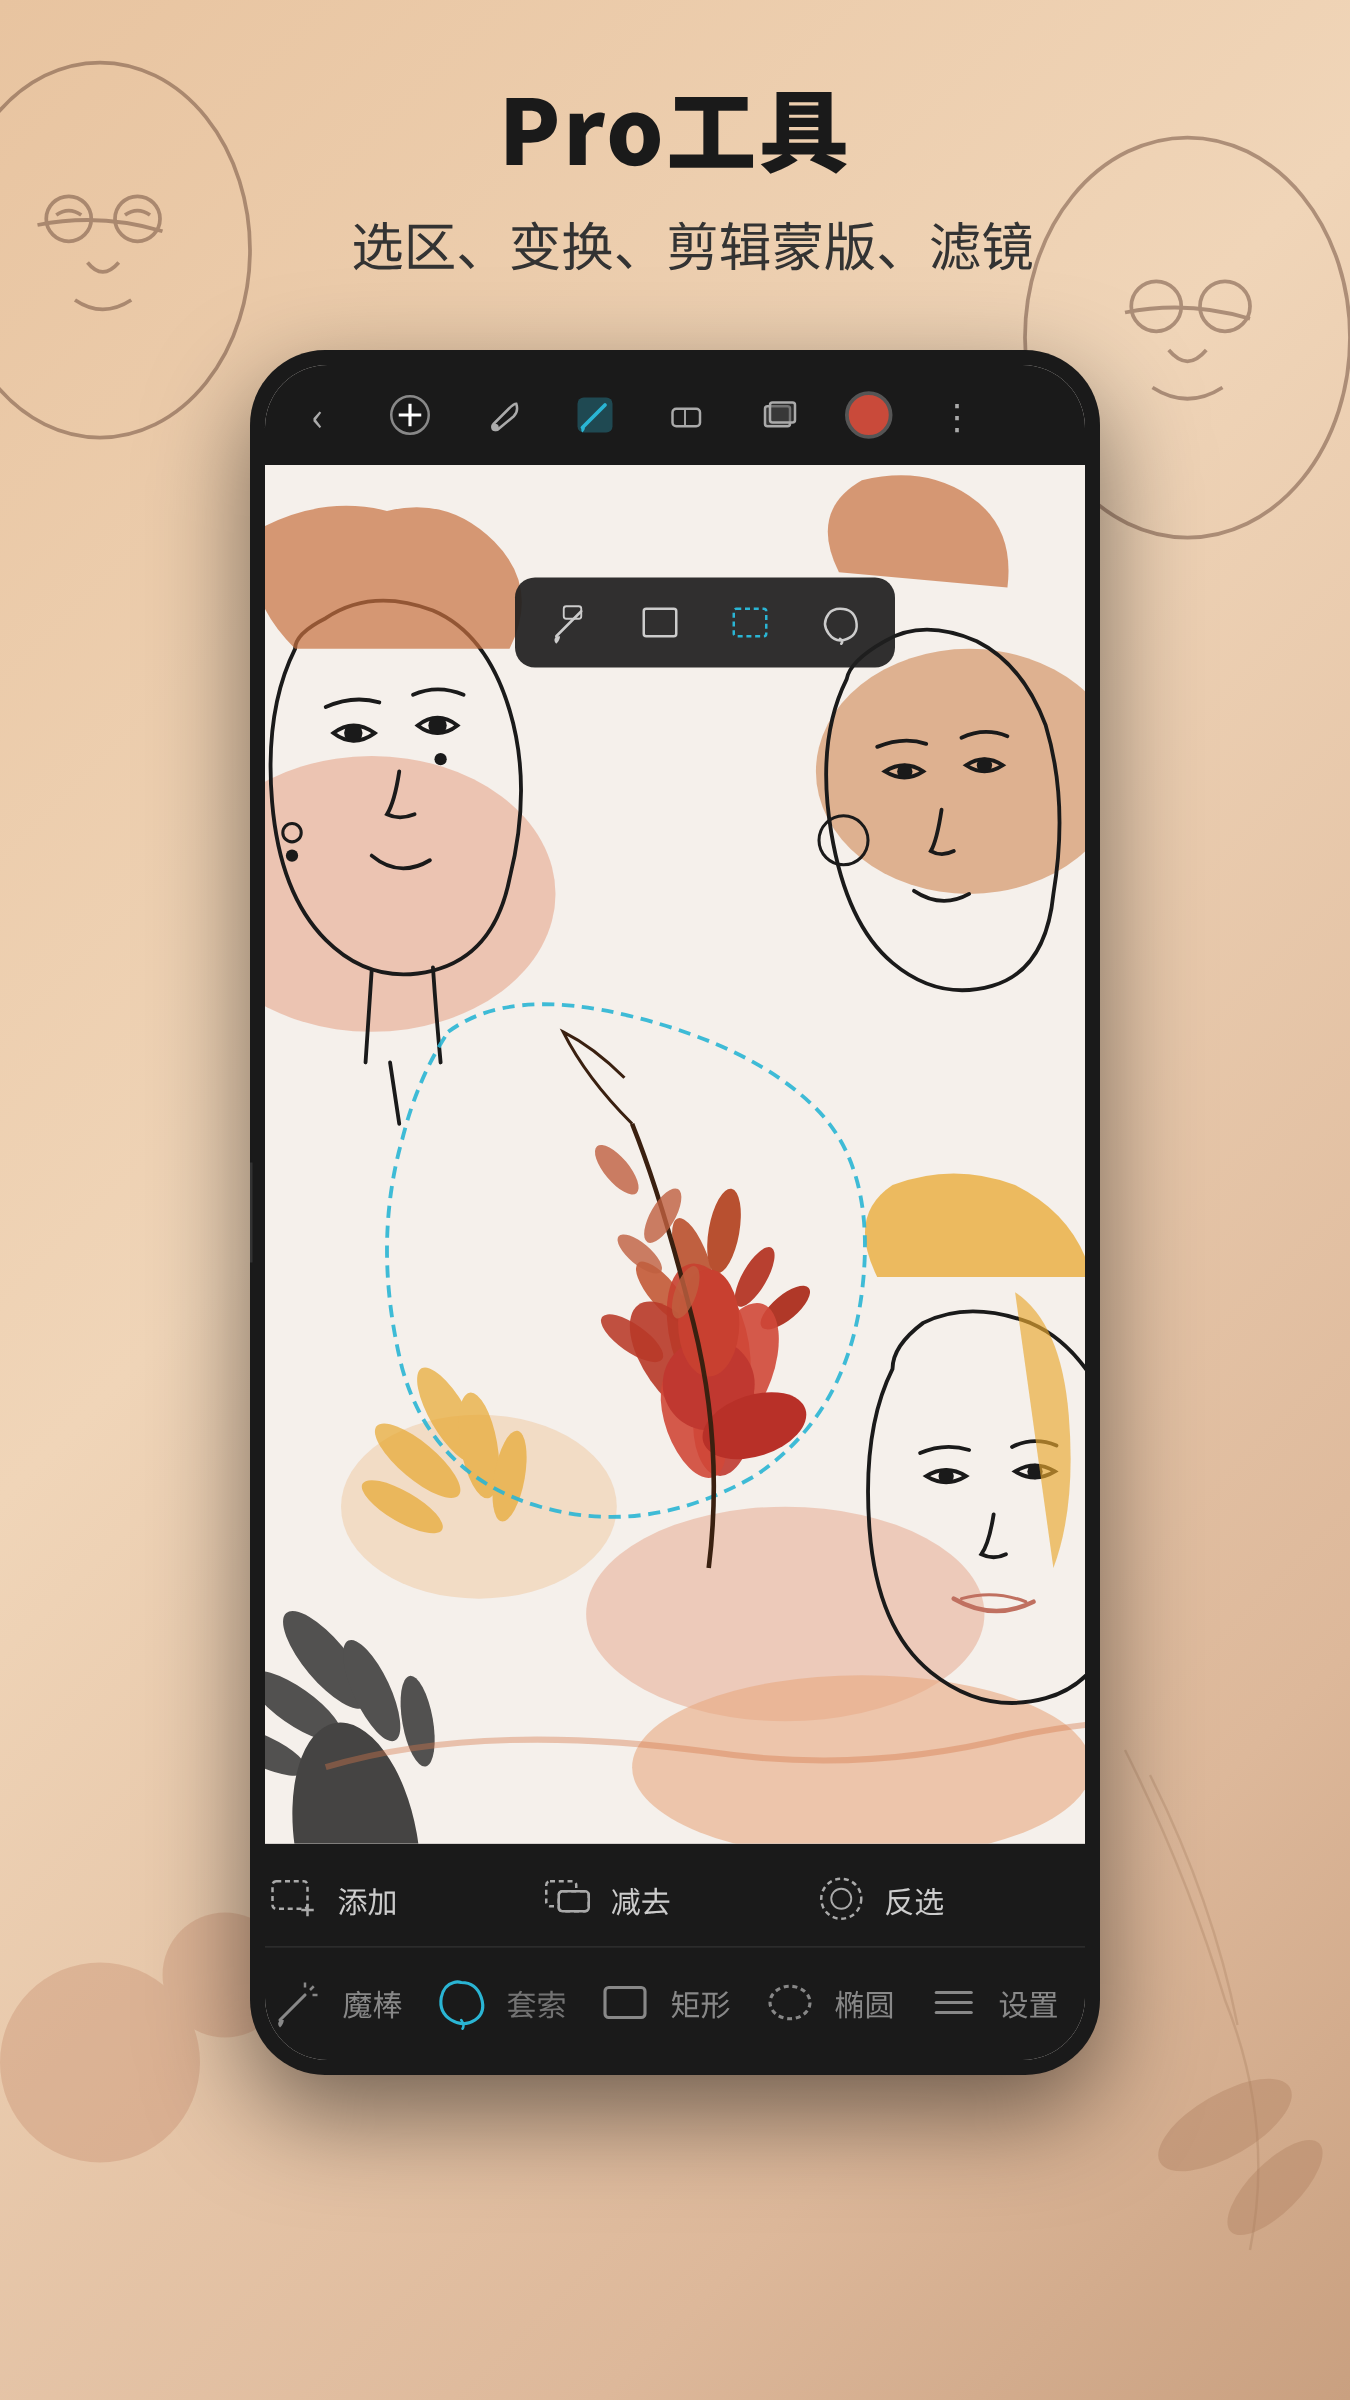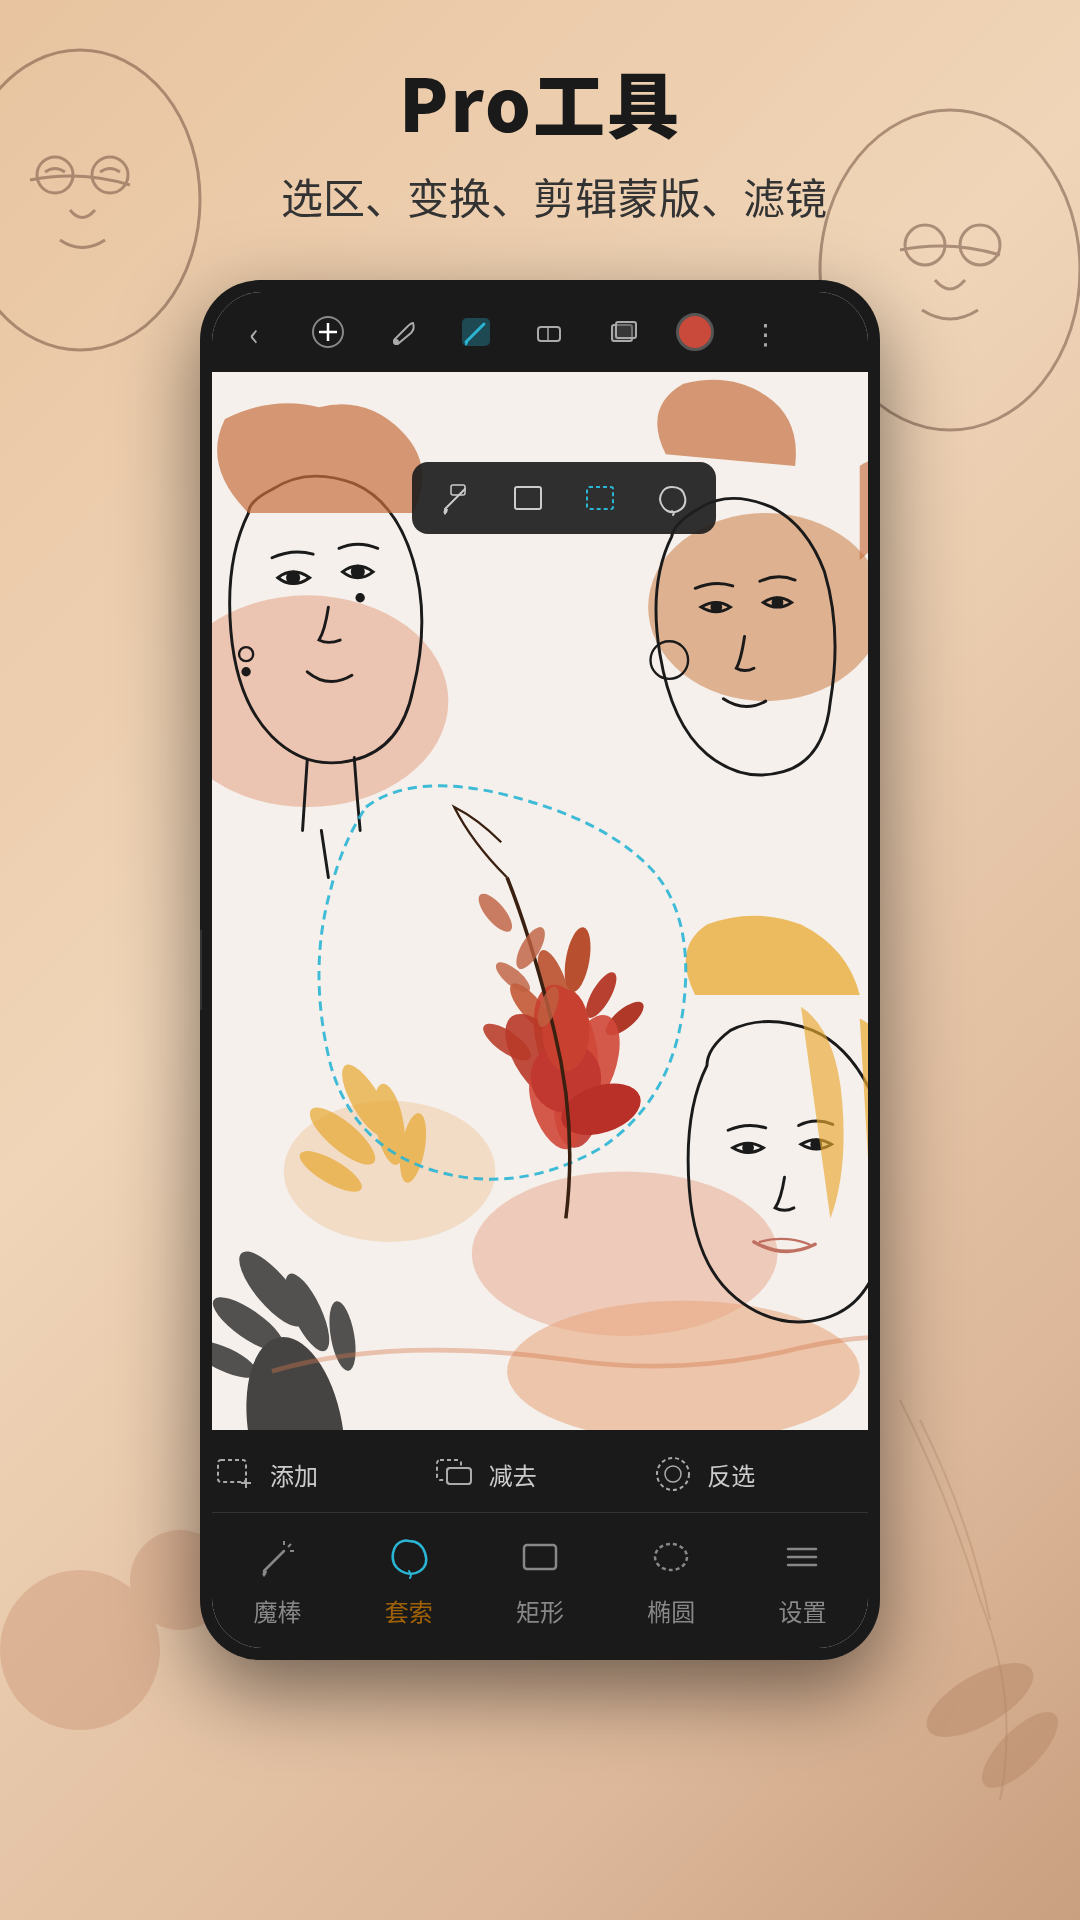--- a/index.html
+++ b/index.html
@@ -169,21 +169,21 @@
       color: #ccc;
     }
 
     
     .tool-tabs {
       display: flex;
     }
     .tool-tab {
       flex: 1;
       display: flex;
-      flex-direction: column;
+      flex-direction: row;
       align-items: center;
       padding: 18px 0 20px;
       gap: 10px;
       cursor: pointer;
       color: #888;
     }
     .tool-tab.active { color: #2ab5d4; }
     .tool-tab .tab-icon {
       width: 52px;
       height: 52px;
@@ -536,21 +536,21 @@
           <span class="tab-label">魔棒</span>
         </div>
 
         <div class="tool-tab active">
           <div class="tab-icon">
             <svg width="44" height="44" viewBox="0 0 44 44" fill="none">
               <path d="M22,6 Q34,6 38,18 Q42,30 33,36 Q24,42 14,36 Q4,30 6,18 Q8,8 16,6 Q19,5 22,6Z" stroke="#2ab5d4" stroke-width="2.5" fill="none"></path>
               <path d="M22,36 Q25,40 23,43" stroke="#2ab5d4" stroke-width="2" stroke-linecap="round"></path>
             </svg>
           </div>
-          <span class="tab-label" style="color:#a16207;text-align:right;">套索</span>
+          <span class="tab-label" style="color:#737373;text-align:right;">套索</span>
         </div>
 
         <div class="tool-tab">
           <div class="tab-icon">
             <svg width="44" height="44" viewBox="0 0 44 44" fill="none">
               <rect x="6" y="10" width="32" height="24" rx="3" stroke="#888" stroke-width="2.5" fill="none"></rect>
             </svg>
           </div>
           <span class="tab-label">矩形</span>
         </div>

